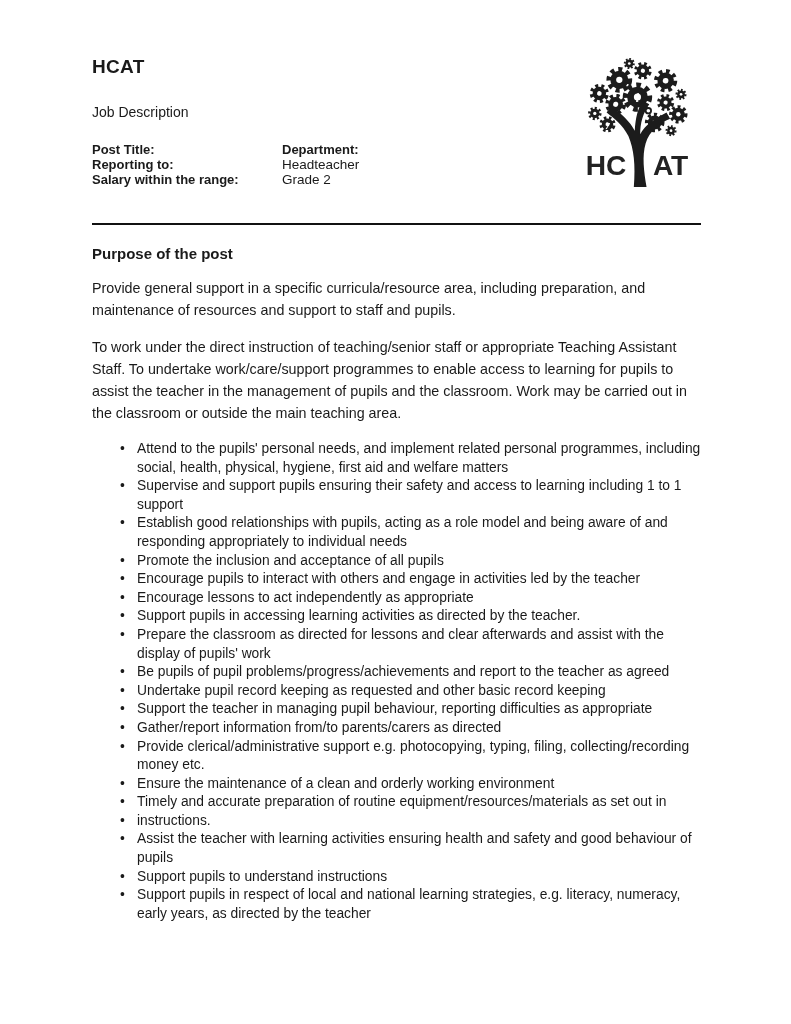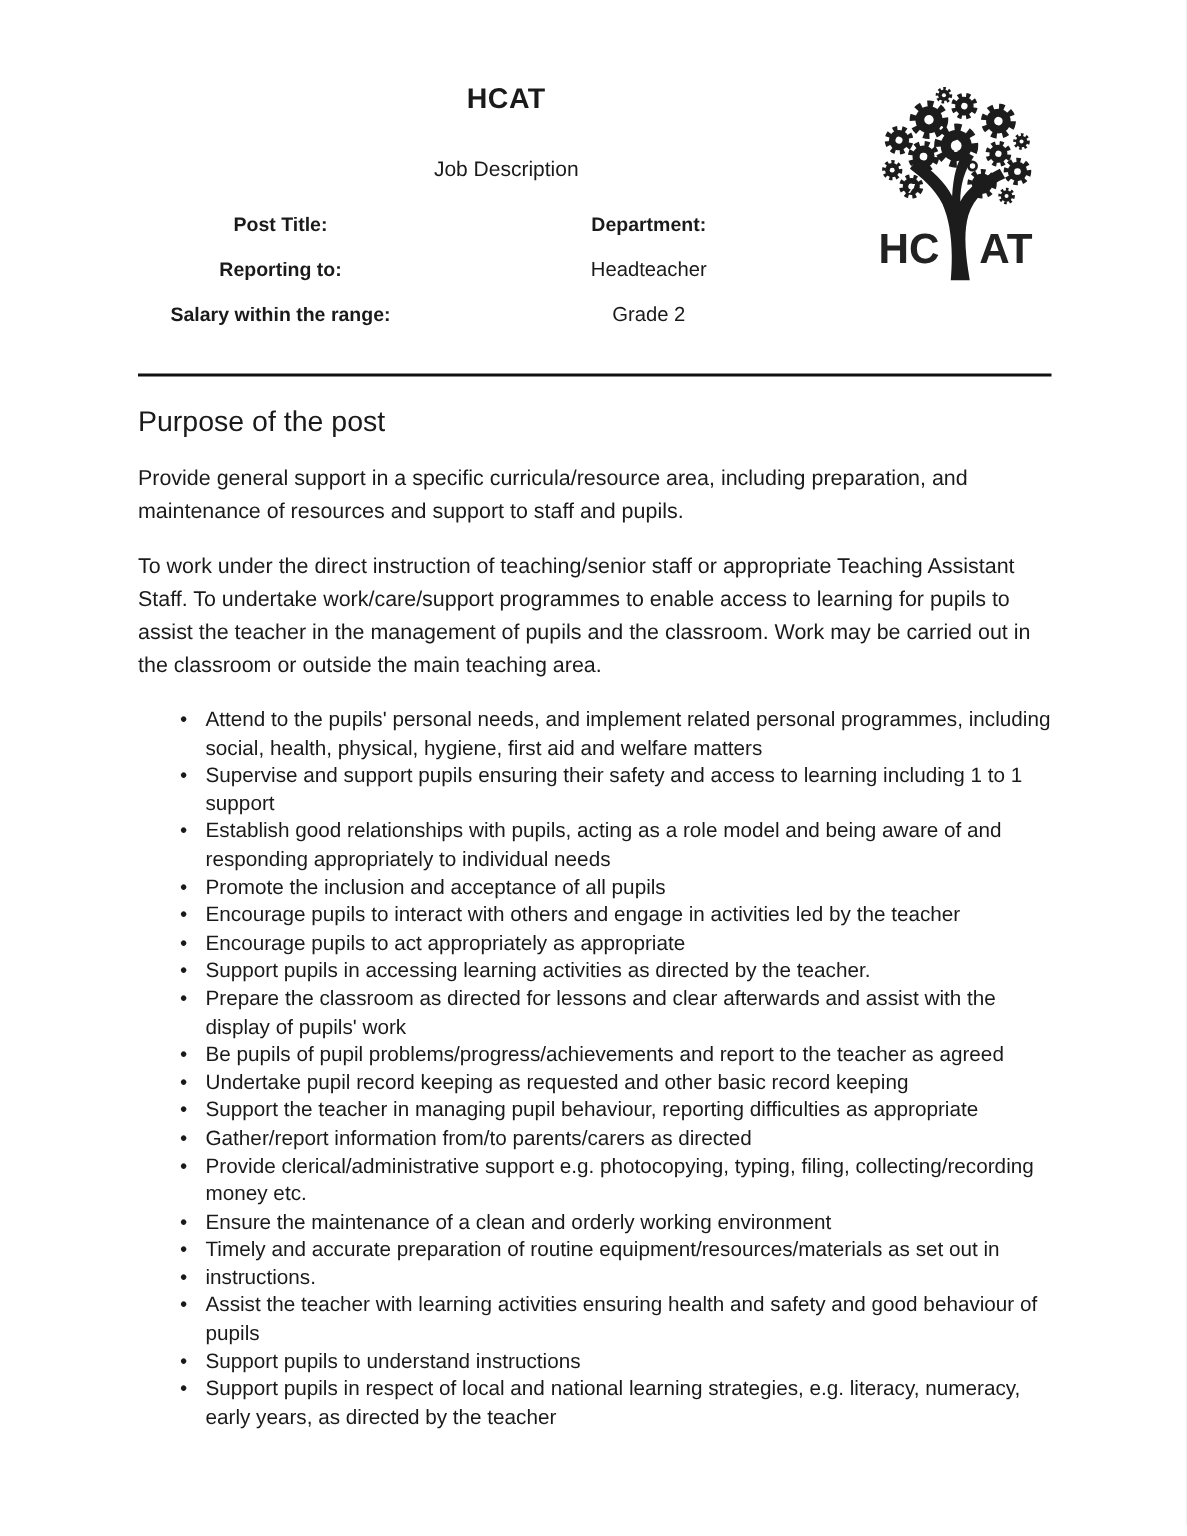--- a/index.html
+++ b/index.html
@@ -10,35 +10,35 @@
     width: 791px;
     height: 1024px;
     margin: 0 auto;
     background: #ffffff;
     padding: 56px 90px 28px 92px;
     display: flex;
     flex-direction: column;
     overflow: hidden;
   }
 
-  .doc-header { display: flex; justify-content: space-between; align-items: flex-start; text-align: center; }
+  .doc-header { display: flex; justify-content: space-between; align-items: flex-start; }
   .head-left { flex: 1 1 auto; }
 
   .org-title { font-size: 19px; font-weight: bold; letter-spacing: .3px; }
   .doc-title { font-size: 14px; font-weight: normal; margin-top: 26px; margin-bottom: 22px; }
 
-  .fields { display: grid; grid-template-columns: 190px auto; row-gap: 15px; }
+  .fields { display: grid; grid-template-columns: 190px auto; }
   .field-label { font-size: 13px; font-weight: bold; }
   .field-value { font-size: 13.5px; }
 
   .logo { width: 118px; margin-top: 2px; flex: 0 0 auto; }
 
   .rule { border: none; border-top: 2px solid #111; margin-top: 32px; }
 
-  .section-heading { font-size: 19px; font-weight: normal; margin-top: 18px; }
+  .section-heading { font-size: 15px; font-weight: bold; margin-top: 18px; }
   .purpose-heading { margin-top: 20px; }
 
   .para { font-size: 14.3px; line-height: 22px; margin-top: 15px; text-align: left; }
 
   .resp-heading { margin-top: 26px; }
 
   ul.resp-list { list-style: none; margin-top: 16px; }
   ul.resp-list li {
     display: flex;
     font-size: 13.8px;
@@ -155,21 +155,21 @@
           <span class="item-text">Promote the inclusion and acceptance of all pupils</span>
         </li>
 
         <li>
           <span class="bullet">•</span>
           <span class="item-text">Encourage pupils to interact with others and engage in activities led by the teacher</span>
         </li>
 
         <li>
           <span class="bullet">•</span>
-          <span class="item-text">Encourage pupils to act appropriately as appropriate</span>
+          <span class="item-text">Encourage lessons to act independently as appropriate</span>
         </li>
 
         <li>
           <span class="bullet">•</span>
           <span class="item-text">Support pupils in accessing learning activities as directed by the teacher.</span>
         </li>
 
         <li>
           <span class="bullet">•</span>
           <span class="item-text">Prepare the classroom as directed for lessons and clear afterwards and assist with the display  of pupils' work</span>

